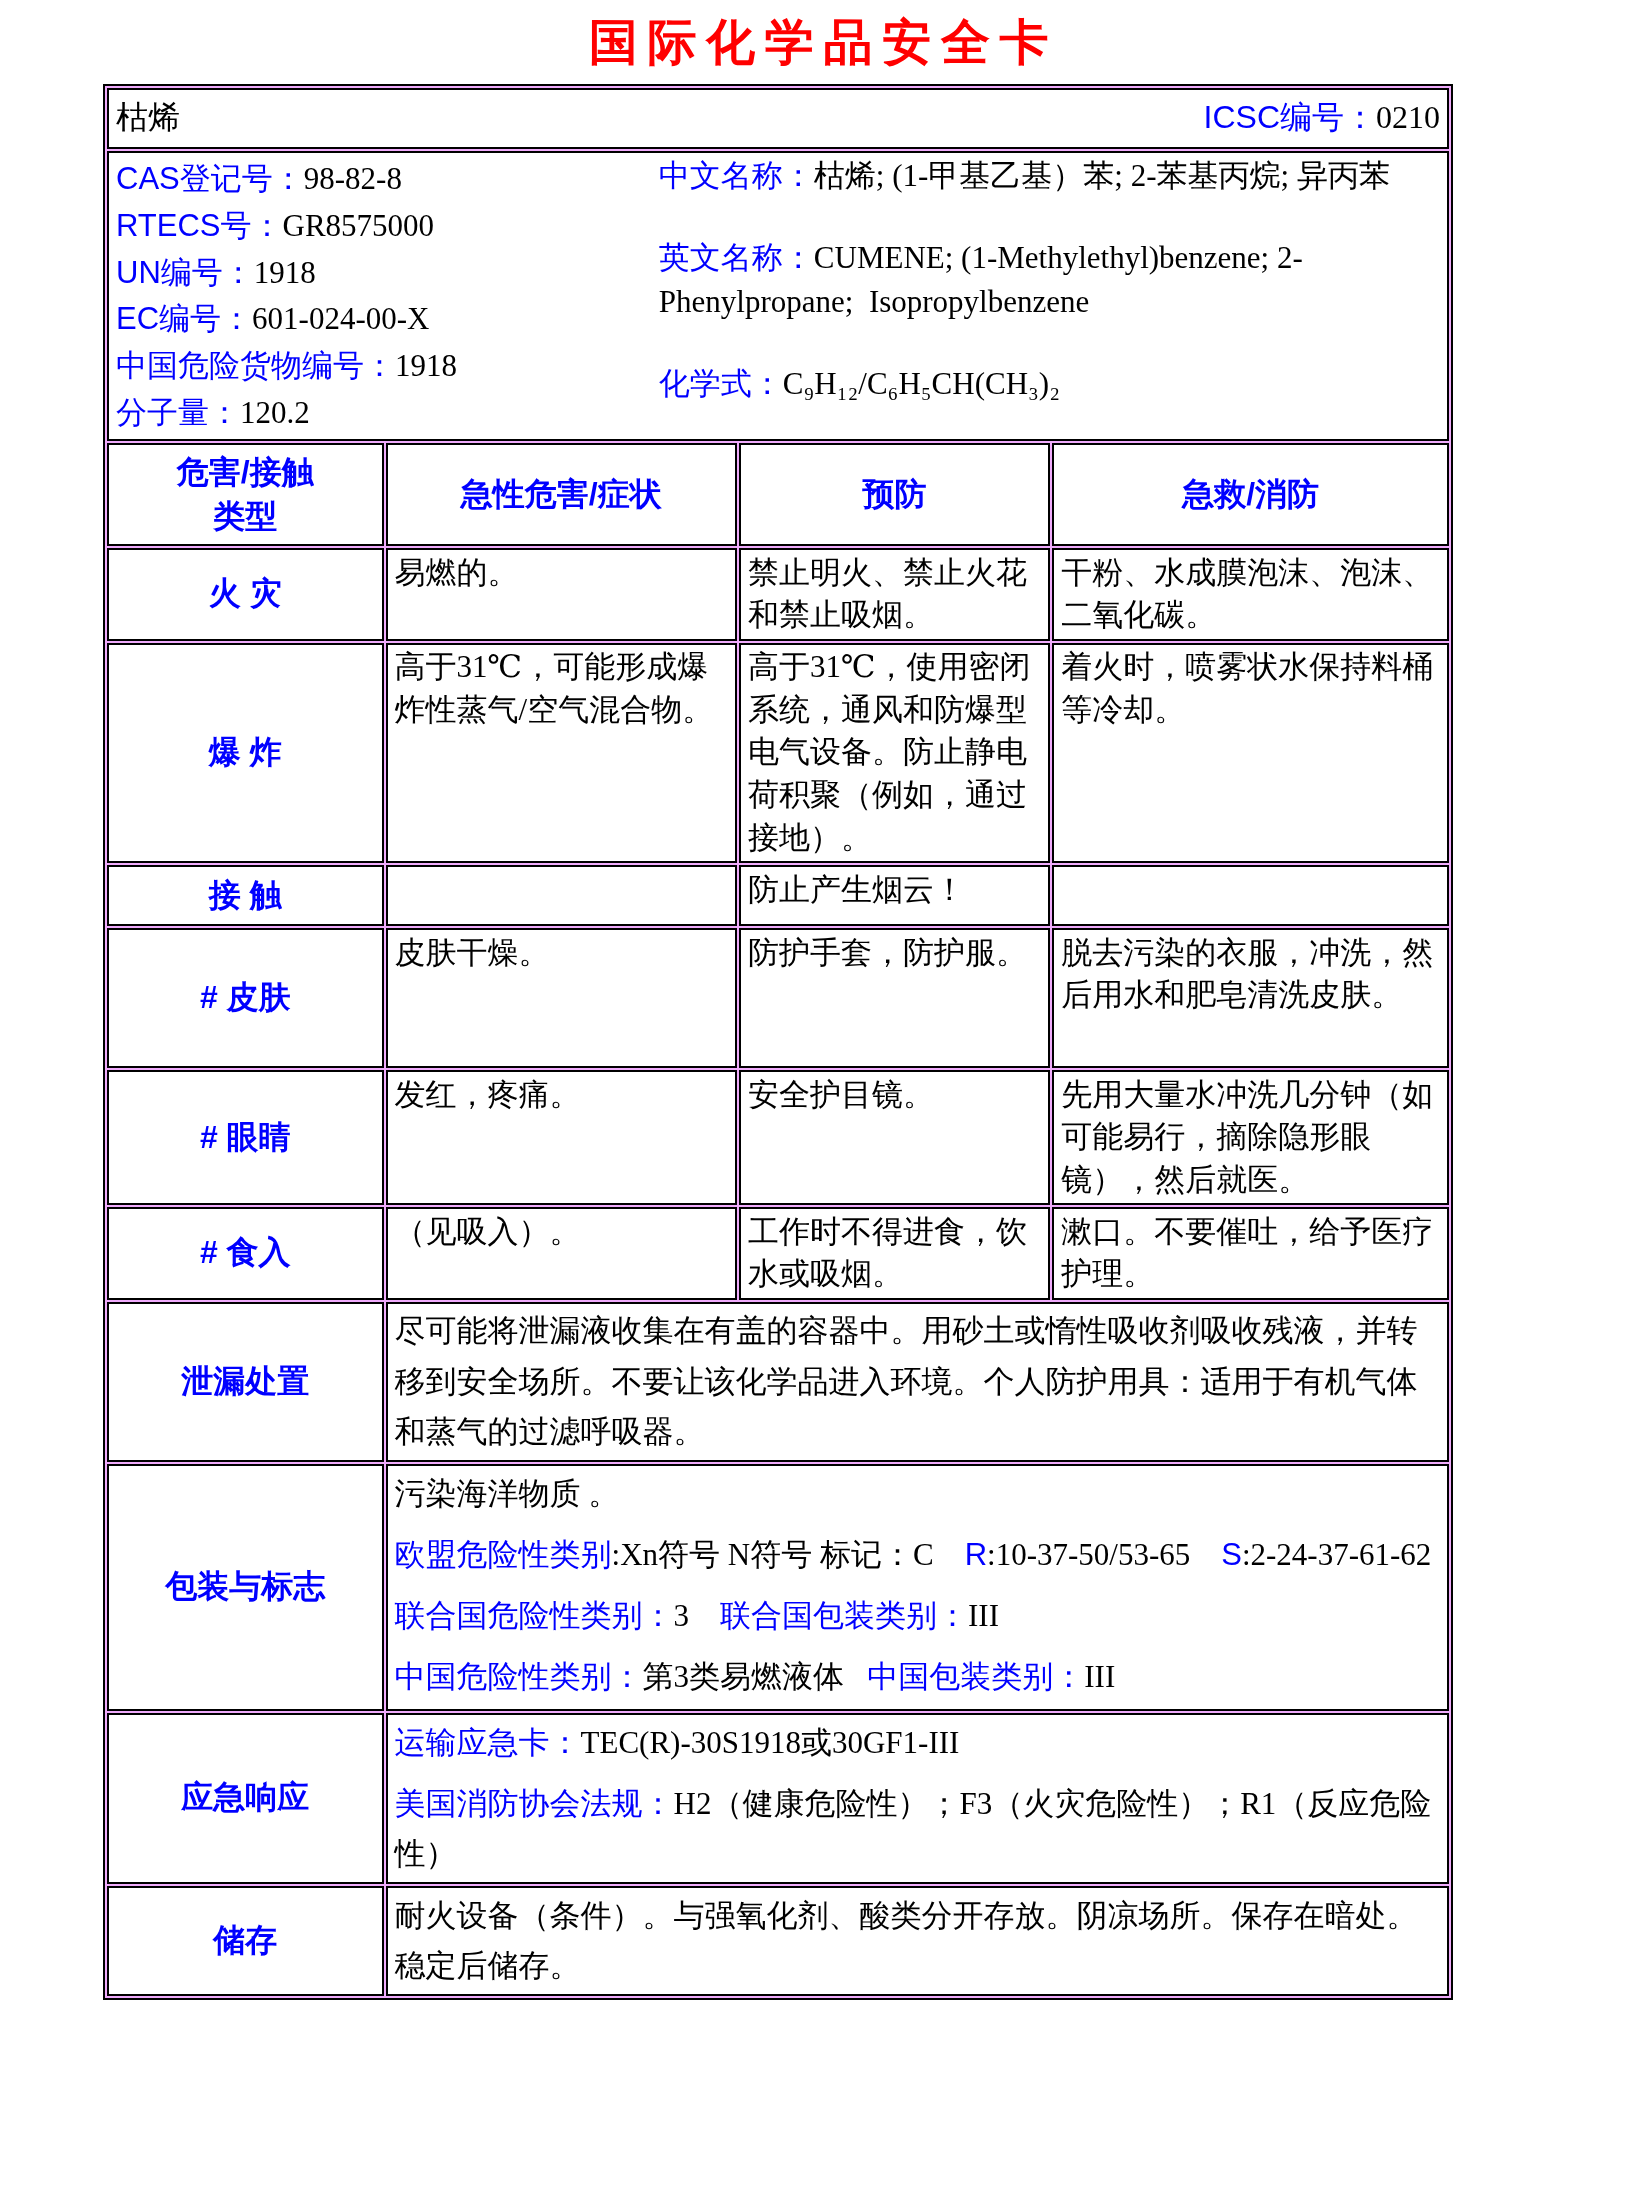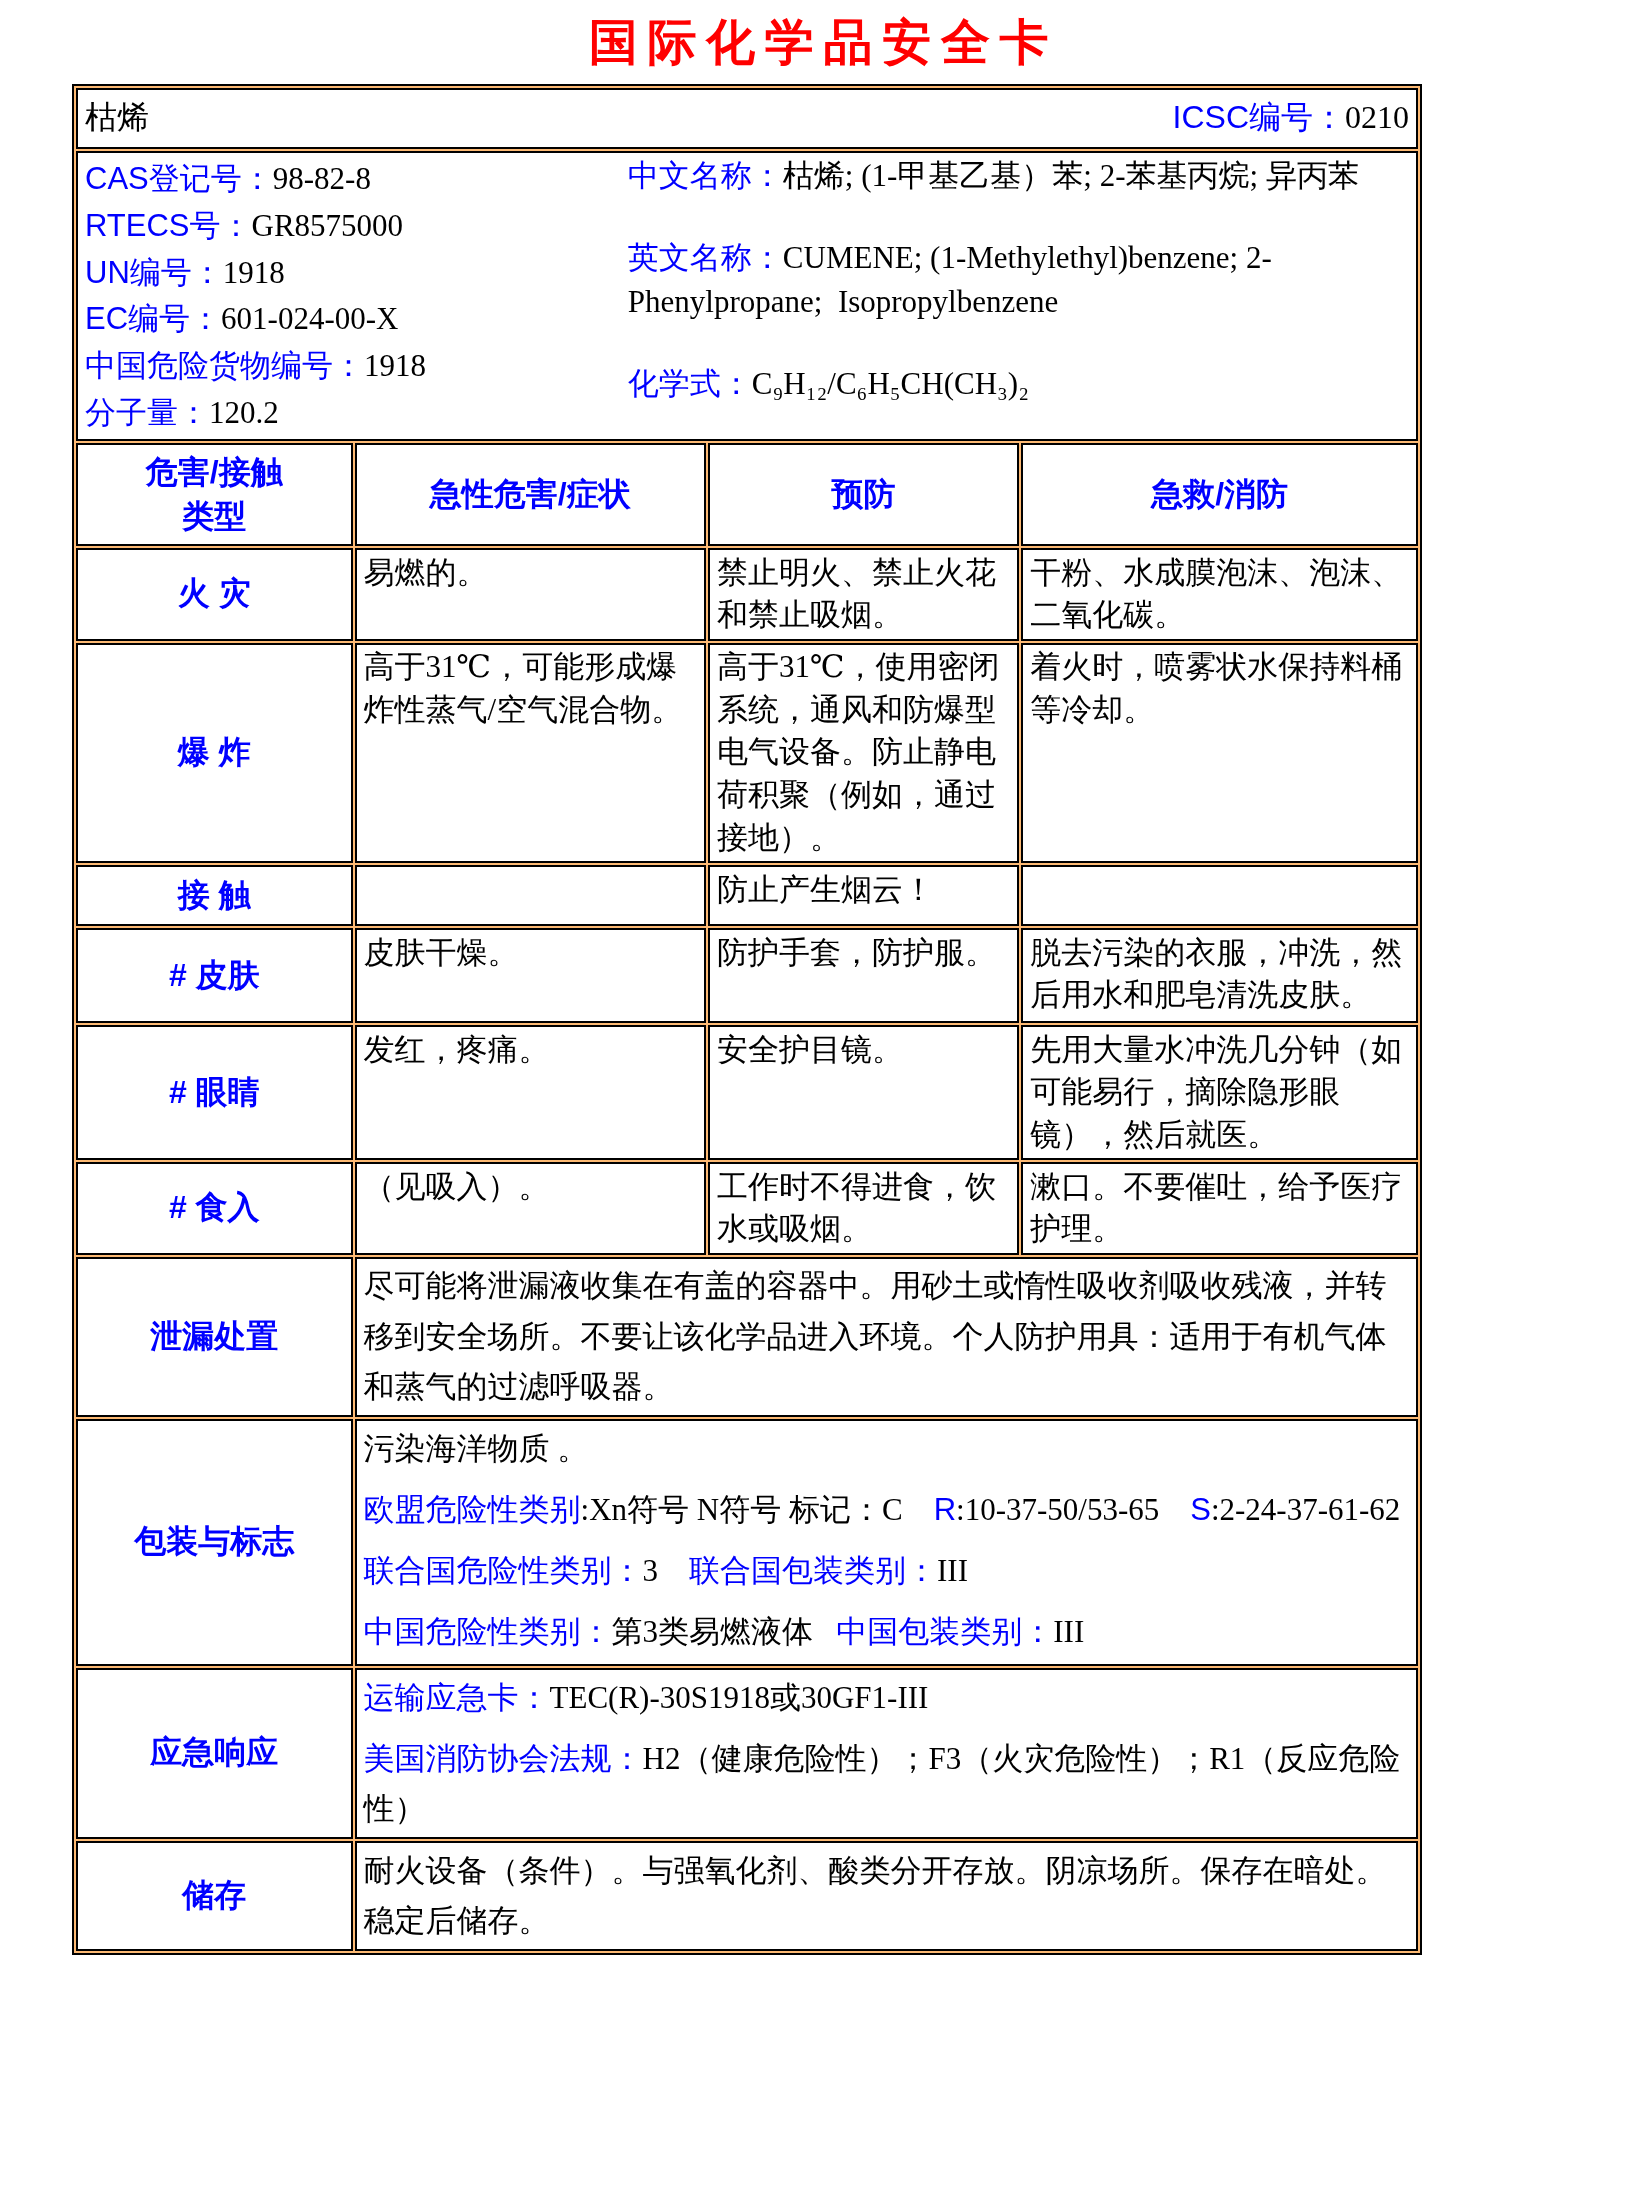--- a/index.html
+++ b/index.html
@@ -2,21 +2,21 @@
 <html style="font-size:11px"><head>
 <meta charset="utf-8">
 <style>
   html,body{margin:0;padding:0;background:#fff;}
   body{width:1647px;min-height:2205px;color:#000;
        font-family:"Liberation Serif","DejaVu Serif",serif;}
   .title{text-align:center;font-weight:bold;font-size:49px;letter-spacing:9.7px;
          font-family:"Liberation Sans","DejaVu Sans",sans-serif;
          margin:9.7px 0 8.3px 0;}
   table.card{border-collapse:separate;border-spacing:2.1px;border:2.8px solid #000;
-             background:#fdba74;margin-left:72px;width:1350px;table-layout:fixed;}
+             background:#f0abfc;margin-left:103px;width:1350px;table-layout:fixed;}
   td,th{border:2.1px solid #000;background:#fff;padding:1.4px 7px;box-sizing:border-box;}
   th{font-family:"Liberation Sans","DejaVu Sans",sans-serif;font-weight:bold;
      font-size:32px;vertical-align:middle;text-align:center;white-space:pre-line;}
   .type-cell{font-family:"Liberation Sans","DejaVu Sans",sans-serif;font-weight:bold;
              font-size:32px;text-align:center;vertical-align:middle;white-space:pre-line;}
   .content-cell{vertical-align:top;font-size:31px;line-height:1.38;white-space:pre-wrap;}
   .lbl{font-family:"Liberation Sans","DejaVu Sans",sans-serif;font-weight:normal;}
   .val{font-family:"Liberation Serif","DejaVu Serif",serif;white-space:pre-wrap;}
   .hdr-flex{display:flex;justify-content:space-between;align-items:center;
             min-height:54px;font-size:32px;}
@@ -93,21 +93,21 @@
           <td class="content-cell">高于31℃，使用密闭系统，通风和防爆型电气设备。防止静电荷积聚（例如，通过接地）。</td>
           <td class="content-cell">着火时，喷雾状水保持料桶等冷却。</td>
         </tr>
         <tr>
           <td class="type-cell" style="height: 61px;">接 触</td>
           <td class="content-cell"></td>
           <td class="content-cell">防止产生烟云！</td>
           <td class="content-cell"></td>
         </tr>
         <tr>
-          <td class="type-cell" style="height: 95px;"># 皮肤</td>
+          <td class="type-cell" style="height: 140px;"># 皮肤</td>
           <td class="content-cell">皮肤干燥。</td>
           <td class="content-cell">防护手套，防护服。</td>
           <td class="content-cell">脱去污染的衣服，冲洗，然后用水和肥皂清洗皮肤。</td>
         </tr>
         <tr>
           <td class="type-cell" style="height: 124px;"># 眼睛</td>
           <td class="content-cell">发红，疼痛。</td>
           <td class="content-cell">安全护目镜。</td>
           <td class="content-cell">先用大量水冲洗几分钟（如可能易行，摘除隐形眼镜），然后就医。</td>
         </tr>

